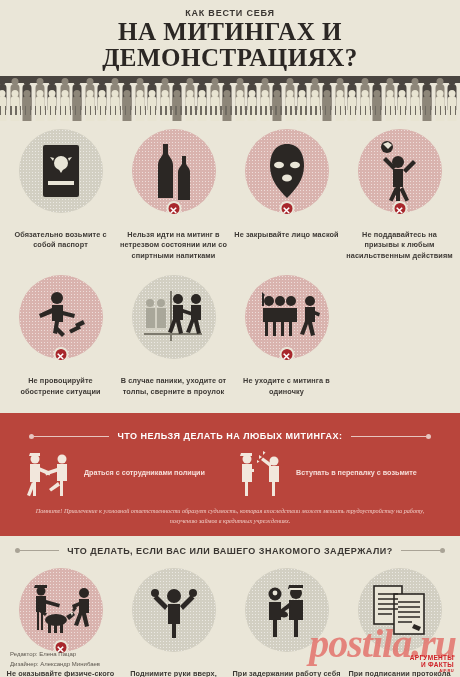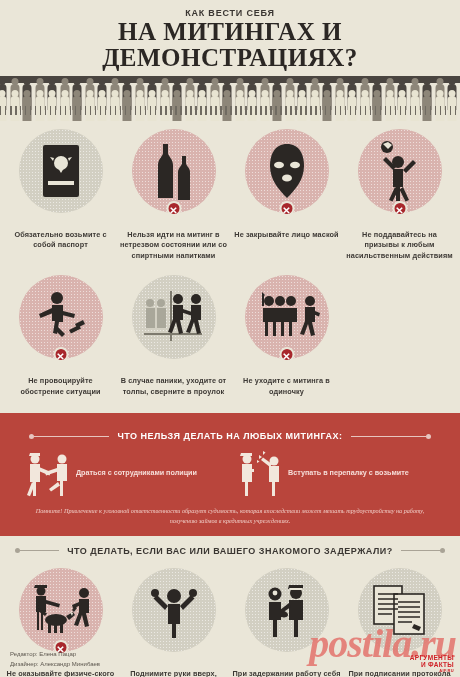--- a/index.html
+++ b/index.html
@@ -70,21 +70,21 @@
   .sec-head .line:after { content:''; position:absolute; top:-2px; width:5px; height:5px; border-radius:50%; background:#a9a396; }
   .sec-head .line.l:after { left: -5px; } .sec-head .line.r:after { right: -5px; }
   .sec-title { font-size: 9px; font-weight: bold; color: #3a3632; letter-spacing: 0.5px; white-space: nowrap; }
 
   
   .red { background: #b9453c; padding: 8px 0 10px; margin-top: 6px; position: relative; }
   .red .sec-head .line { background: #e7c5bf; max-width: 75px; }
   .red .sec-head .line:after { background: #e7c5bf; }
   .red .sec-title { color: #fff; }
   .red-items { display: flex; padding: 2px 18px 0; }
-  .red-item { flex: 1; display: flex; align-items: center; }
+  .red-item { flex: 1; display: flex; align-items: center; gap: 8px; }
   .red-icon { width: 58px; height: 52px; flex: 0 0 auto; position: relative; }
   .red-label { font-size: 7.2px; color: #f6ded9; font-weight: bold; line-height: 1.4; }
   .red-note {
     margin: 7px 24px 0; text-align: center; font-style: italic;
     font-size: 6.2px; line-height: 1.55; color: #f0cdc6;
     font-family: "Liberation Serif", serif;
   }
 
   
   .footer { position: absolute; left: 10px; bottom: 8px; }

